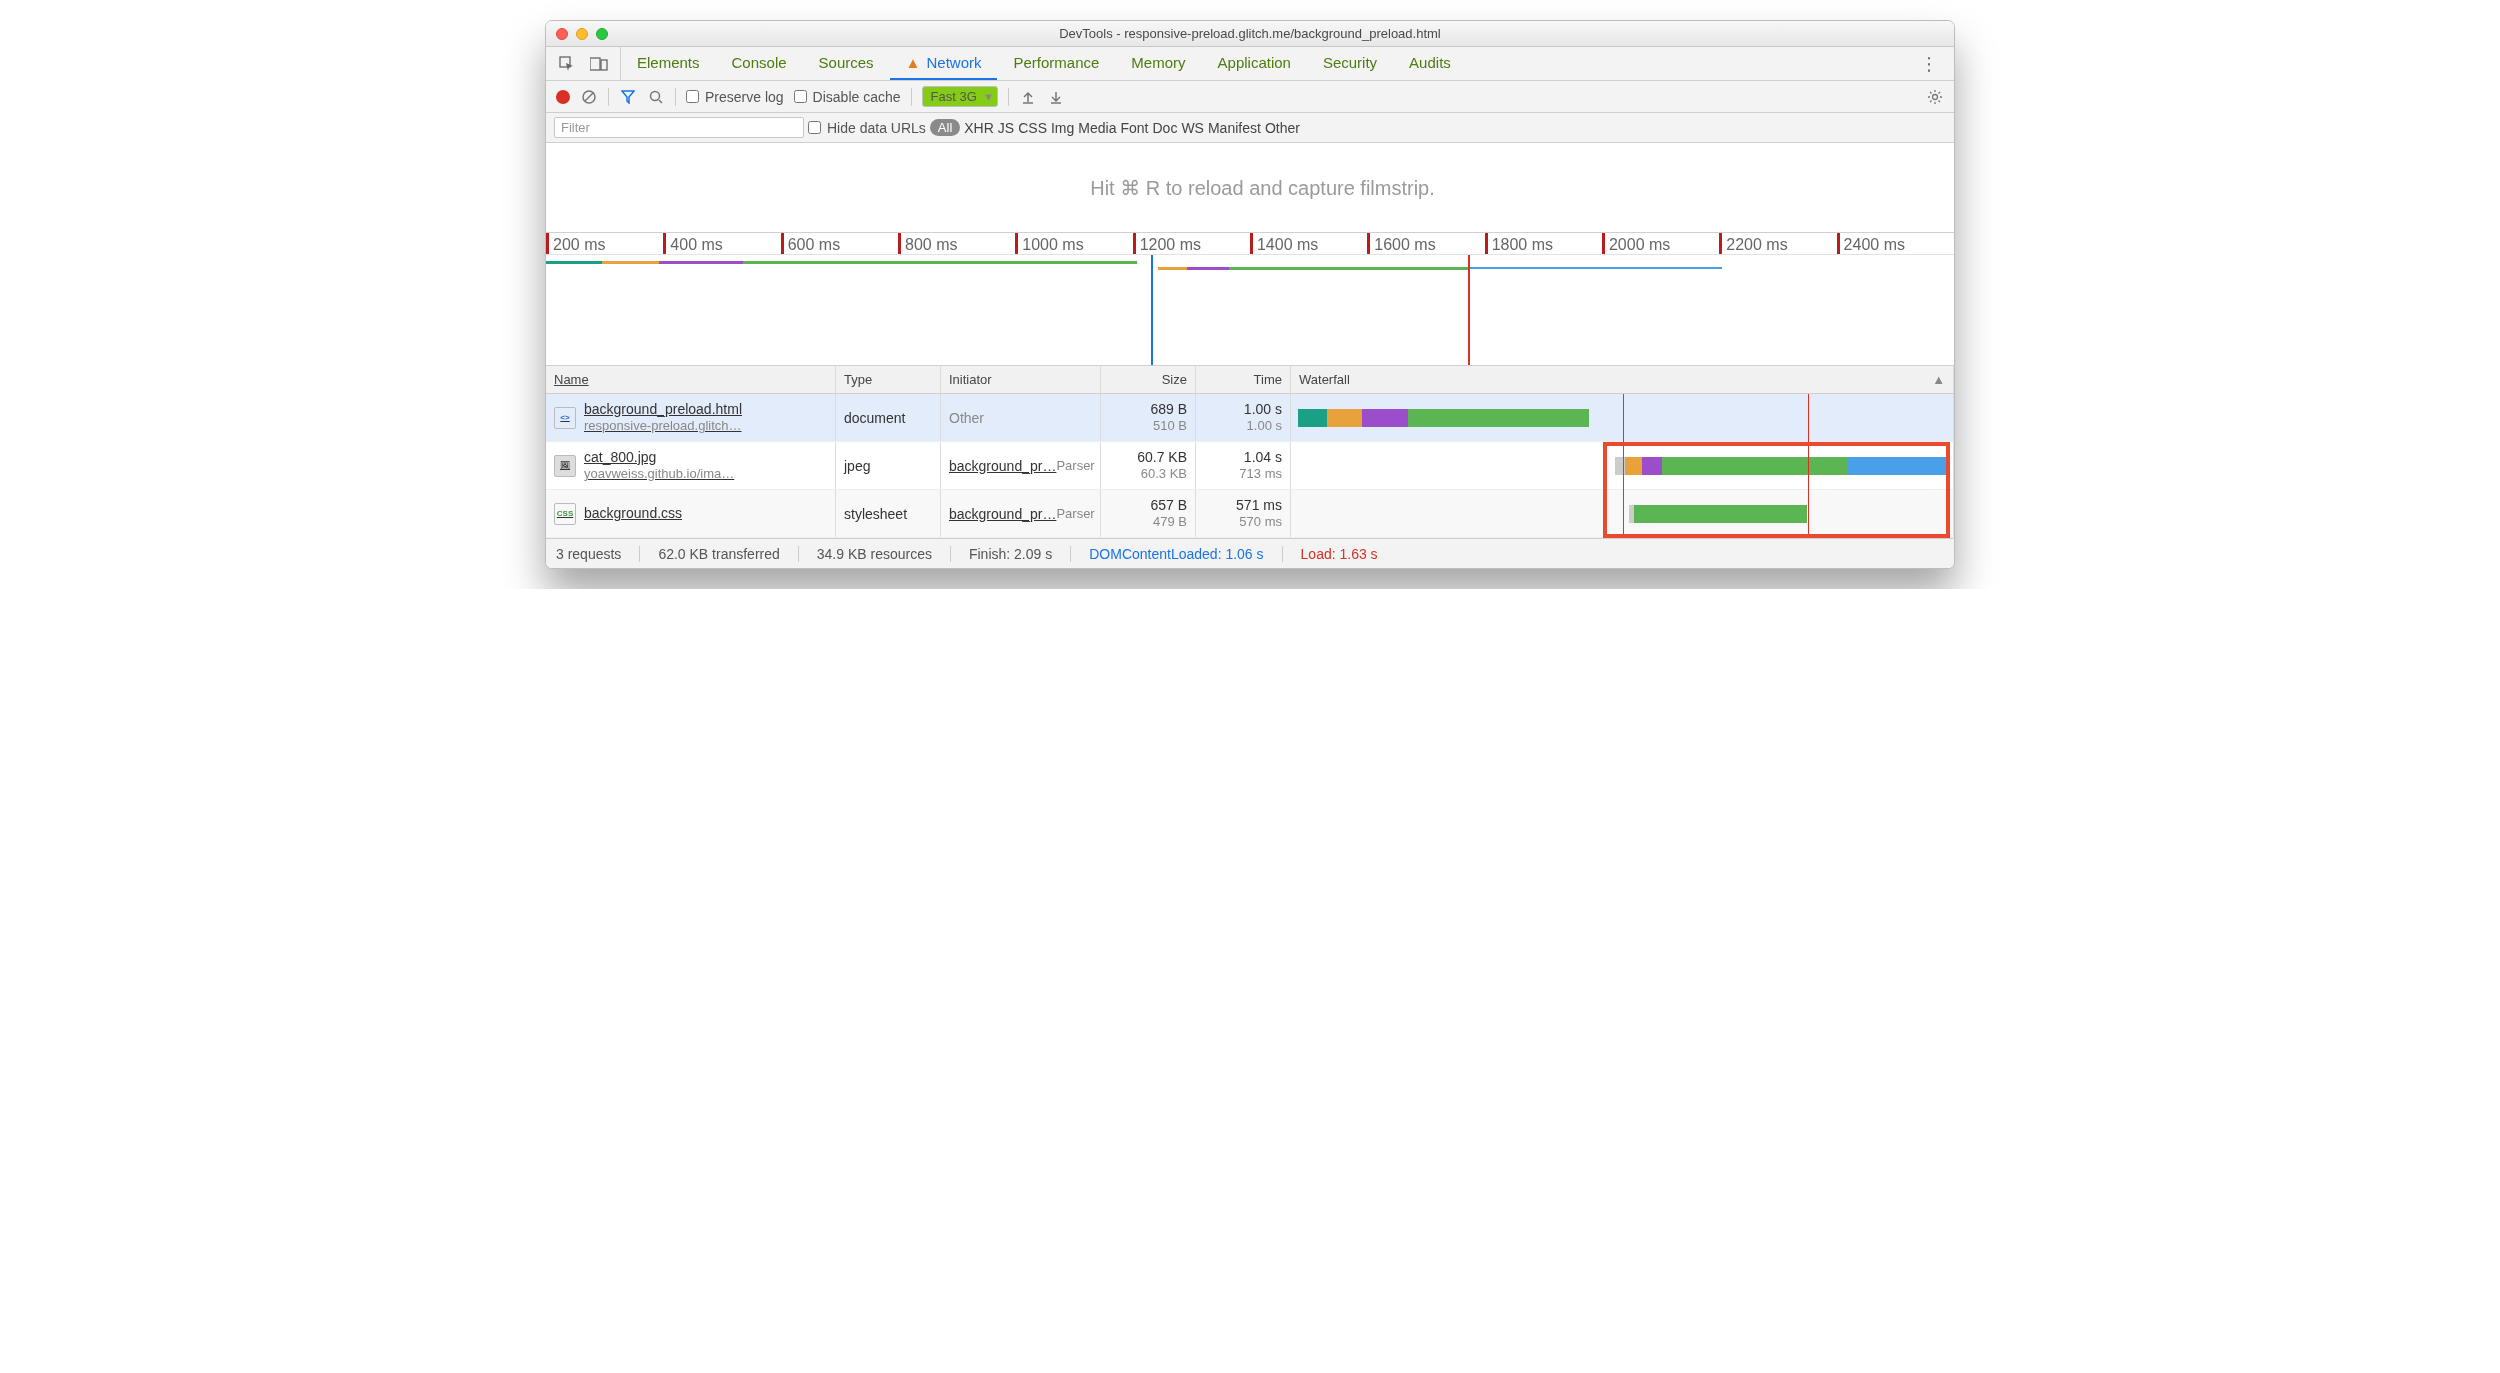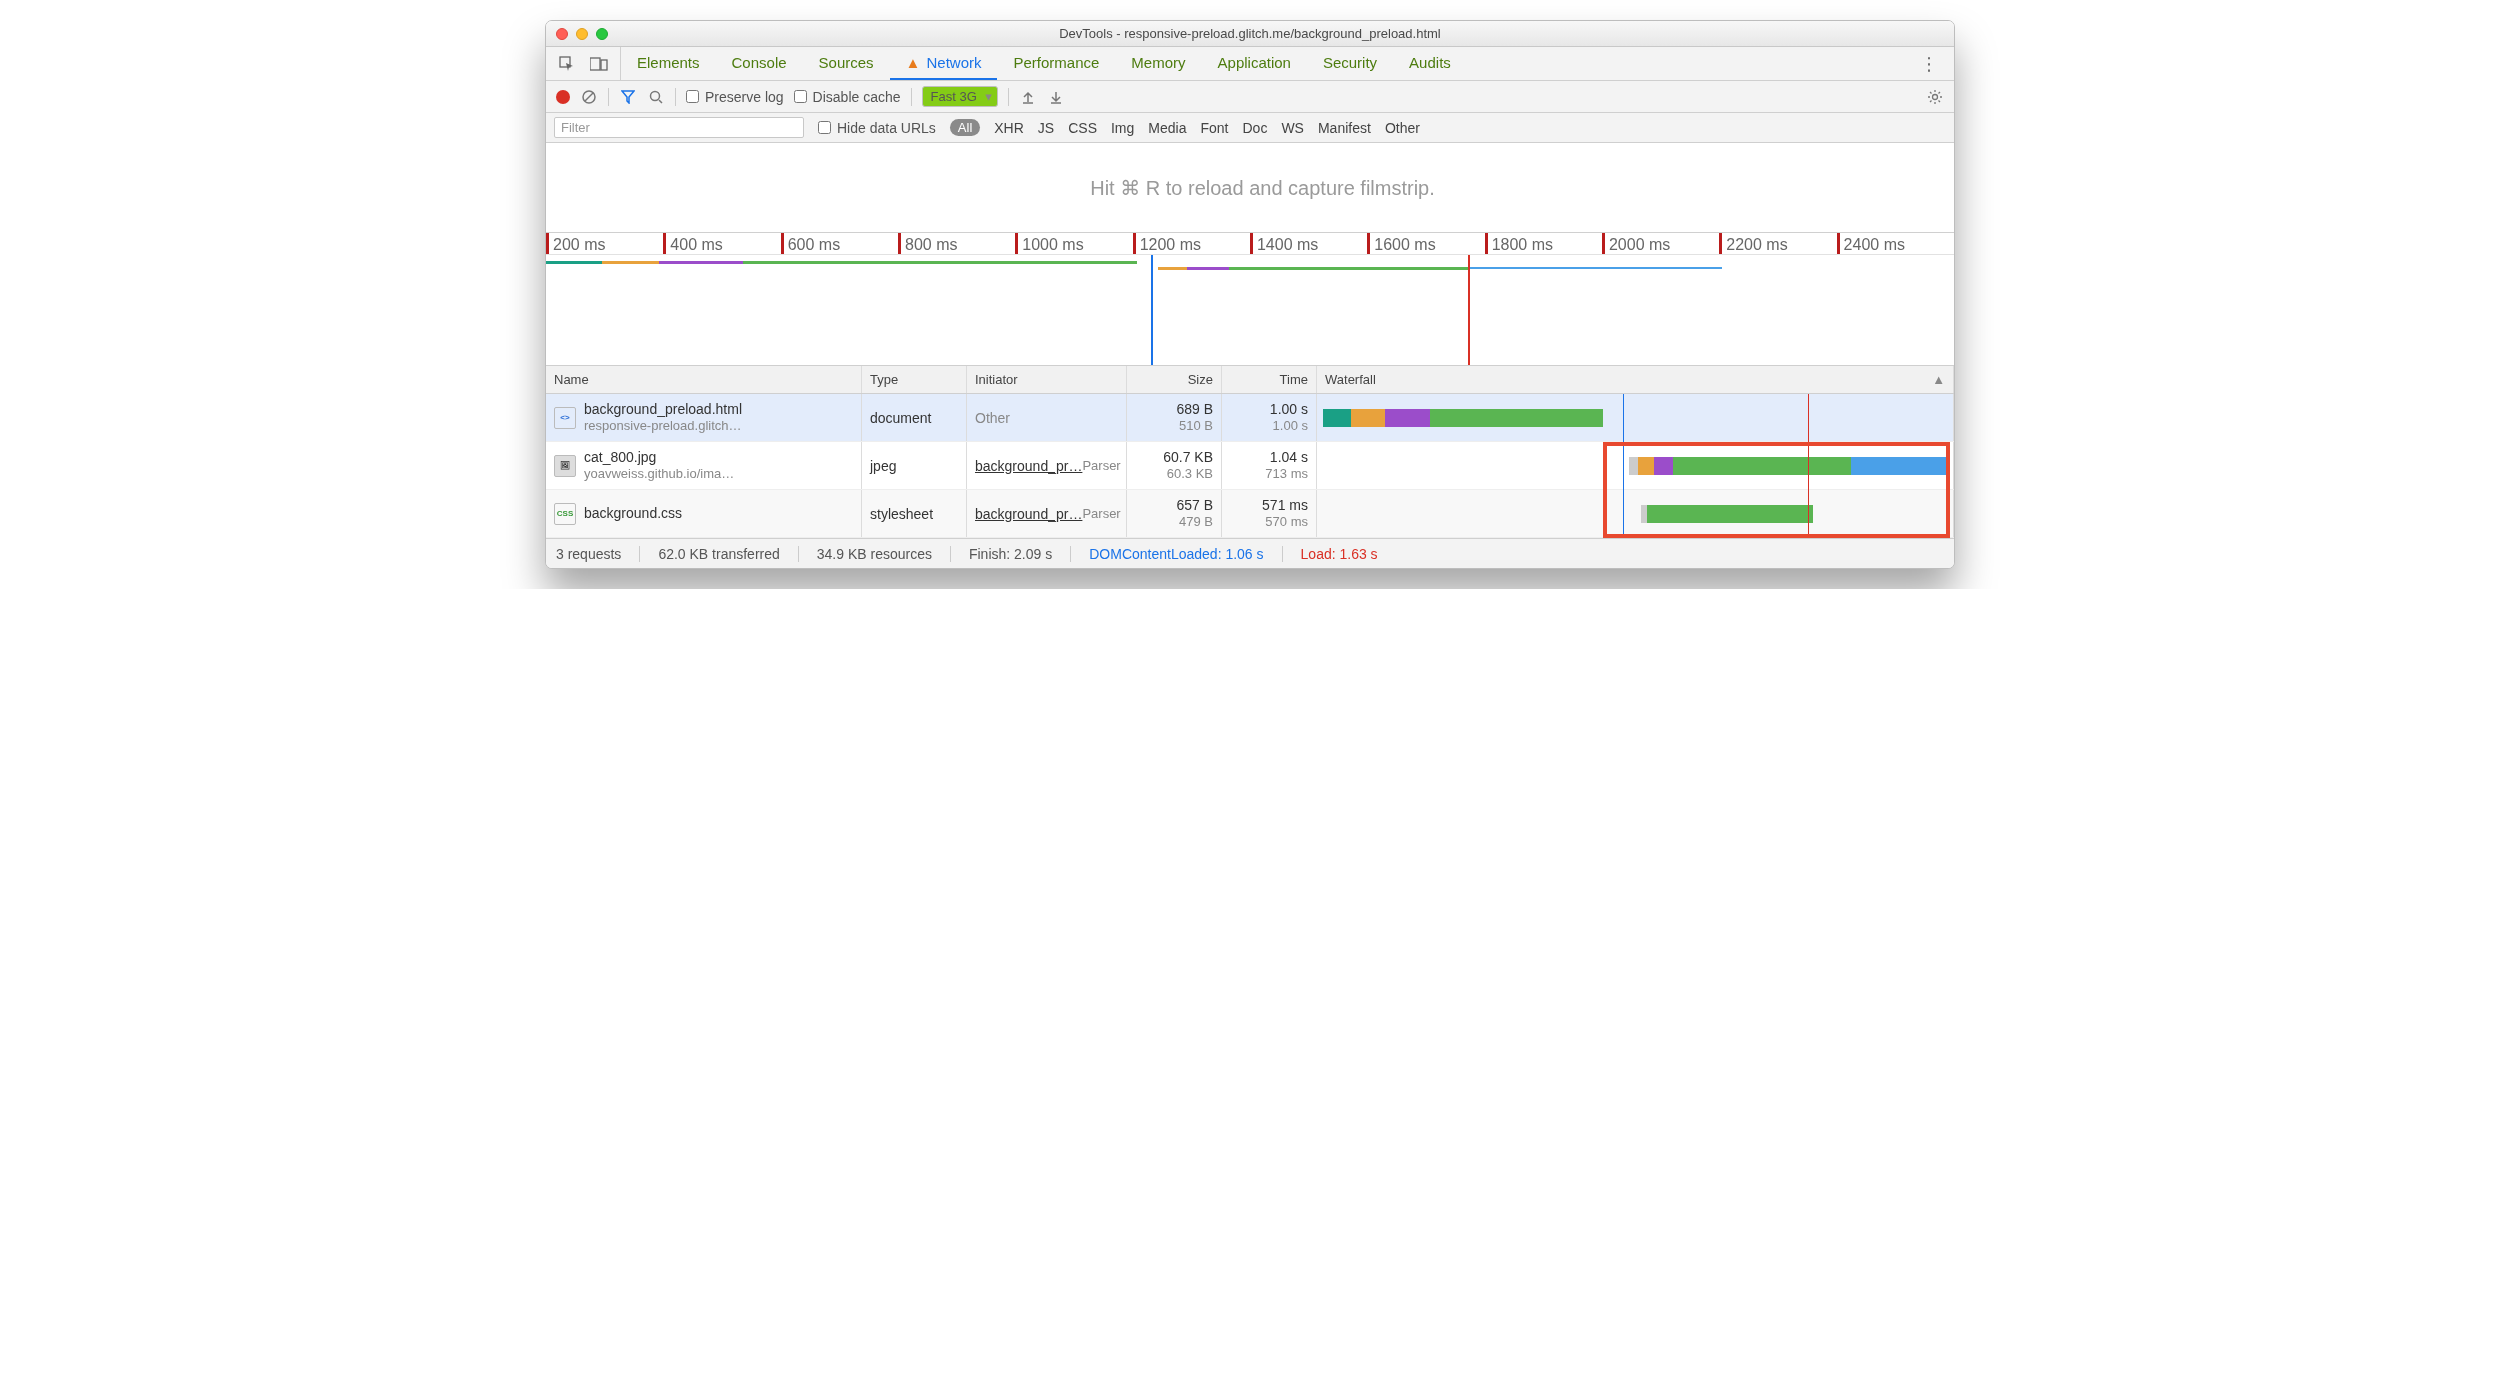--- a/index.html
+++ b/index.html
@@ -22,36 +22,36 @@
 .kebab { padding:0 16px; display:flex; align-items:center; color:#666; font-size:18px;}
 
 .toolbar { height:32px; background:#f3f3f3; border-bottom:1px solid #cfcfcf; display:flex; align-items:center; padding:0 10px; gap:10px; font-size:14px; color:#555;}
 .record { width:14px; height:14px; border-radius:50%; background:#d93025; }
 .iconbtn { width:18px; height:18px; display:inline-flex; align-items:center; justify-content:center;}
 .vdiv { width:1px; height:18px; background:#ccc; }
 .checkbox { display:flex; align-items:center; gap:6px;}
 .select { border:1px solid #c0c0c0; border-radius:3px; padding:2px 20px 2px 8px; background:#84cc16; position:relative; font-size:13px;}
 .select:after{content:"▾"; position:absolute; right:5px; top:2px; color:#888;}
 
-.filterbar { height:30px; background:#f3f3f3; border-bottom:1px solid #cfcfcf; display:flex; align-items:center; padding:0 8px; gap:14px; font-size:14px; color:#555;}
+.filterbar { height:30px; background:#f3f3f3; border-bottom:1px solid #cfcfcf; display:flex; align-items:center; padding:0 8px; gap:4px; font-size:14px; color:#555;}
 .filterbox { border:1px solid #c8c8c8; background:#fff; border-radius:2px; padding:2px 6px; width:250px; font-size:13px; color:#999;}
 .pill { background:#8a8a8a; color:#fff; border-radius:10px; padding:1px 8px; font-size:13px;}
 .ftype { font-size:14px; color:#444; cursor:pointer;}
 
 .filmstrip { height:90px; display:flex; align-items:center; justify-content:center; font-size:20px; color:#9a9a9a; border-bottom:1px solid #d0d0d0;padding-left:25px;}
 
 .timeline { border-bottom:1px solid #cfcfcf; }
 .ruler { display:flex; height:22px; border-bottom:1px solid #e2e2e2;}
 .ruler div { flex:1; border-left:3px solid #b91c1c; font-size:16px; padding:3px 0 0 4px; color:#666;}
 .tl-body { height:110px; position:relative; }
 .bar { position:absolute; height:3px; top:6px; }
 
 .grid-head { display:flex; background:#f1f1f1; border-bottom:1px solid #cfcfcf; height:28px; align-items:center; font-size:13px; color:#444;}
 .grid-head > div, .row > div { border-right:1px solid #dcdcdc; padding:0 8px; display:flex; align-items:center; height:100%;}
-.col-name{width:316px;} .col-type{width:105px;} .col-init{width:160px;} .col-size{width:95px; justify-content:flex-end; text-align:right;} .col-time{width:95px; justify-content:flex-end;} .col-wf{flex:1; position:relative;}
+.col-name{width:290px;text-decoration:underline;} .col-type{width:105px;} .col-init{width:160px;} .col-size{width:95px; justify-content:flex-end; text-align:right;} .col-time{width:95px; justify-content:flex-end;} .col-wf{flex:1; position:relative;}
 .grid-head .col-wf { justify-content:space-between;}
 
 .row { display:flex; height:48px; font-size:14px; color:#333; border-bottom:1px solid #eee; position:relative;}
 .row.sel { background:#e3ecfb;}
 .row.alt { background:#f8f8f8;}
 .nm { display:flex; flex-direction:column; justify-content:center; line-height:1.3;}
 .nm .sub { color:#888; font-size:13px;}
 .fileicon { width:22px; height:22px; margin-right:8px; border:1px solid #bbb; border-radius:2px; display:flex; align-items:center; justify-content:center; font-size:8px; font-weight:bold;}
 .twoline { display:flex; flex-direction:column; justify-content:center; align-items:flex-end; line-height:1.3;}
 .twoline .sub { color:#888; font-size:13px;}

